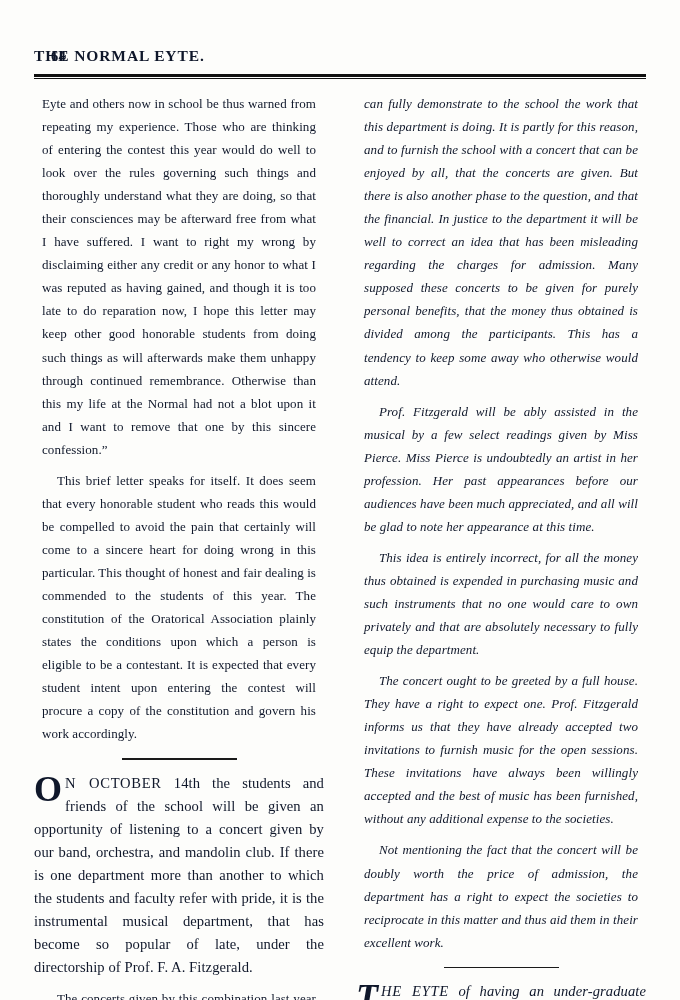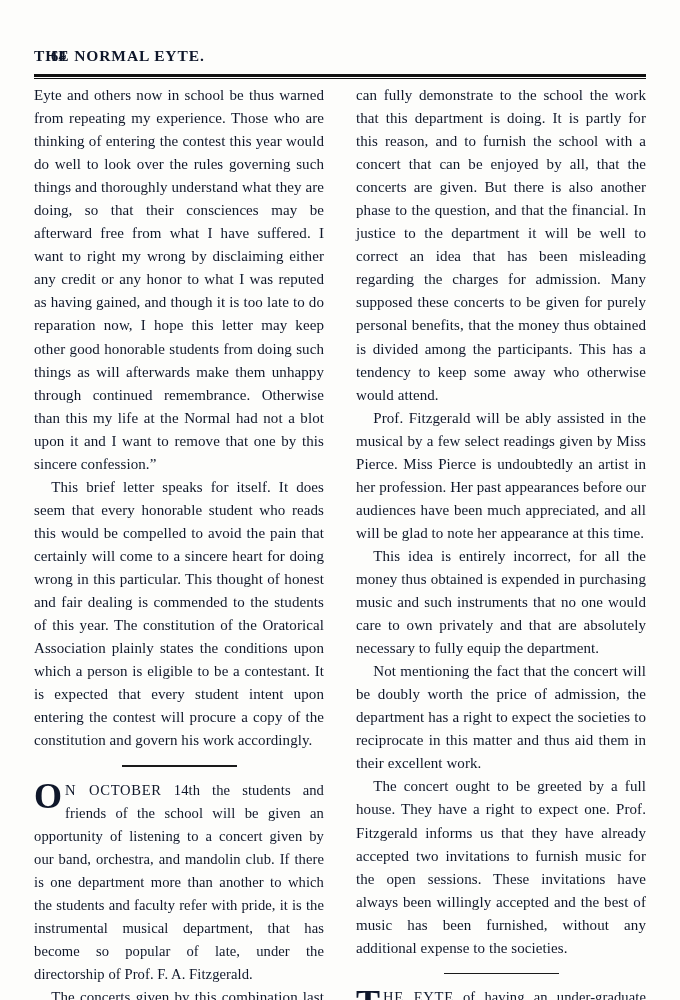--- a/index.html
+++ b/index.html
@@ -72,25 +72,25 @@
     width: 612px;
     height: 880px;
   }
   .col {
     position: absolute;
     top: 0;
     width: 290px;
     height: 880px;
   }
   .col-left  { left: 0; }
-  .col-right { left: 322px; }
+  .col-right { left: 322px; font-style: italic; }
 
   p.bodytext {
-    margin: 0;
-    font-size: 15px;
+    margin: 8px;
+    font-size: 13px;
     line-height: 23.05px;
     text-align: justify;
     text-justify: inter-word;
     hyphens: none;
     -webkit-hyphens: none;
     letter-spacing: 0.08px;
   }
   p.indent { text-indent: 1.15em; }
   p.noindent { text-indent: 0; }
 
@@ -158,23 +158,23 @@
     </div>
 
     <div class="col col-right">
 
       <p class="bodytext noindent">can fully demonstrate to the school the work that this department is doing.  It is partly for this reason, and to furnish the school with a concert that can be enjoyed by all, that the concerts are given.  But there is also another phase to the question, and that the financial.  In justice to the department it will be well to correct an idea that has been misleading regarding the charges for admission.  Many supposed these concerts to be given for purely personal benefits, that the money thus obtained is divided among the participants.  This has a tendency to keep some away who otherwise would attend.</p>
 
       <p class="bodytext indent">Prof. Fitzgerald will be ably assisted in the musical by a few select readings given by Miss Pierce.  Miss Pierce is undoubtedly an artist in her profession.  Her past appearances before our audiences have been much appreciated, and all will be glad to note her appearance at this time.</p>
 
       <p class="bodytext indent">This idea is entirely incorrect, for all the money thus obtained is expended in purchasing music and such instruments that no one would care to own privately and that are absolutely necessary to fully equip the department.</p>
 
+      <p class="bodytext indent">The concert ought to be greeted by a full house.  They have a right to expect one. Prof. Fitzgerald informs us that they have already accepted two invitations to furnish music for the open sessions.  These invitations have always been willingly accepted and the best of music has been furnished, without any additional expense to the societies.</p>
+
       <p class="bodytext indent">Not mentioning the fact that the concert will be doubly worth the price of admission, the department has a right to expect the societies to reciprocate in this matter and thus aid them in their excellent work.</p>
-
-      <p class="bodytext indent">The concert ought to be greeted by a full house.  They have a right to expect one. Prof. Fitzgerald informs us that they have already accepted two invitations to furnish music for the open sessions.  These invitations have always been willingly accepted and the best of music has been furnished, without any additional expense to the societies.</p>
 
       <div class="sec-rule"></div>
 
       <p class="dropcap-para">
         <span class="dropcap">T</span><span class="leadin">HE EYTE</span><span> of having an under-graduate department was presented to us some</span><span> time ago.  While we were anxious that such a department should be placed in connection with The Normal Eyte at the opening</span>
       </p>
 
     </div>
 
   </div>

